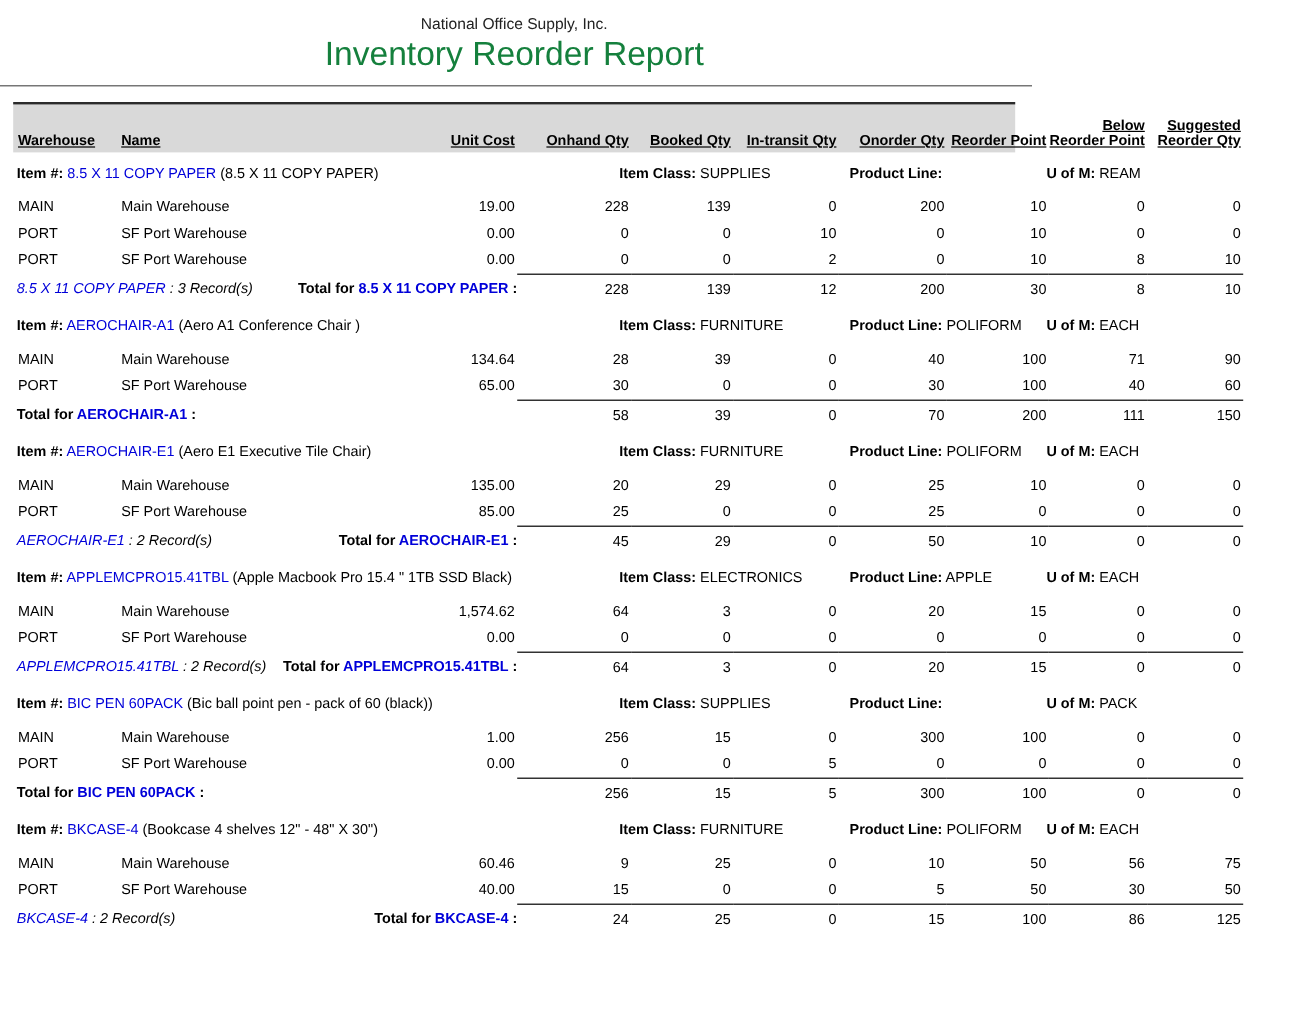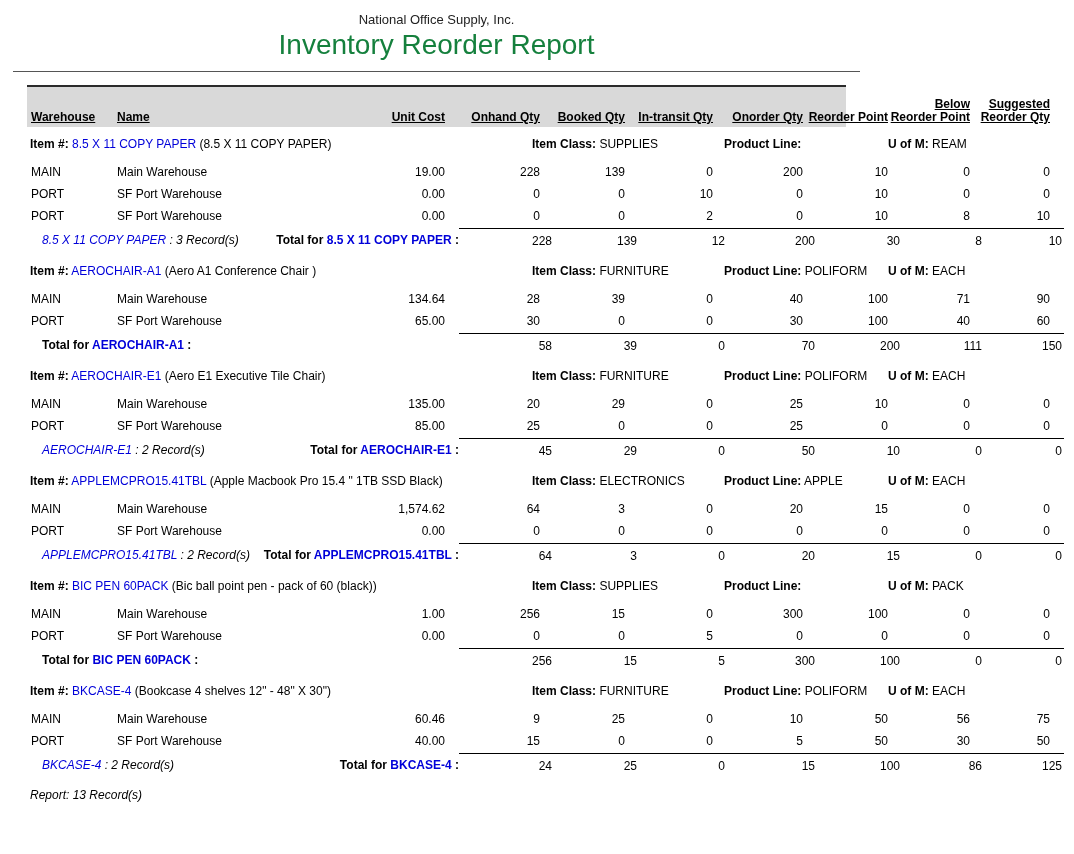--- a/index.html
+++ b/index.html
@@ -1,17 +1,17 @@
 <!DOCTYPE html>
 <html><head>
 <meta charset="utf-8">
 <style>
   * { box-sizing: border-box; }
   body { margin: 0; background: #ffffff; color: #000; font-family: "Liberation Sans", sans-serif; }
-  .page { width: 870px; min-height: 854px; padding: 8px 24px 10px 27px; font-size: 12px; }
+  .page { width: 870px; min-height: 854px; padding: 8px 24px 10px 11px; font-size: 12px; }
 
   .company { text-align: center; font-size: 13px; margin: 4px 0 2px; color: #222; }
   .title { text-align: center; font-size: 28px; font-weight: normal; margin: 2px 0 10px; color: #15803d; }
   .hr { border-bottom: 1px solid #555; margin: 0 -14px 13px -14px; }
 
   .g  { display: grid; grid-template-columns: 90px 173px 157px 95px 85px 88px 90px 85px 82px 80px; }
   .gt { display: grid; grid-template-columns: 420px 95px 85px 88px 90px 85px 82px 80px; }
 
   .band { background: #d9d9d9; border-top: 2px solid #2b2b2b; padding: 4px 0 3px; min-height: 42px; align-items: end; }
   .hc { font-weight: bold; line-height: 13px; }
@@ -27,21 +27,21 @@
 
   .group { margin-bottom: 10px; }
   .item-header { position: relative; margin: 9px 0 9px; line-height: 16px; }
   .item-title { max-width: 455px; padding-left: 3px; }
   .meta { position: absolute; top: 0; white-space: nowrap; }
   .meta-ic  { left: 505px; }
   .meta-pl  { left: 697px; }
   .meta-uom { left: 861px; }
 
   .row { line-height: 22px; }
-  .total { line-height: 24px; margin-top: 1px; margin-left: 12px; }
+  .total { line-height: 24px; margin-top: 1px; }
   .total .tl { border-top: 1px solid #000; }
   .tfirst { display: flex; justify-content: space-between; align-items: baseline; padding-left: 3px; white-space: nowrap; }
 
   .footer { font-style: italic; margin-top: 8px; padding-left: 3px; }
 </style>
 </head>
 <body>
 
 <div class="page" data-interactable="false">
 
@@ -371,15 +371,14 @@
       <div class="r tl" data-interactable="false">24</div>
       <div class="r tl" data-interactable="false">25</div>
       <div class="r tl" data-interactable="false">0</div>
       <div class="r tl" data-interactable="false">15</div>
       <div class="r tl" data-interactable="false">100</div>
       <div class="r tl" data-interactable="false">86</div>
       <div class="r tl" data-interactable="false">125</div>
     </div>
   </section>
 
-  <div class="footer" data-interactable="false">Report: 13 Record(s)</div>
 
 </div>
 
 </body></html>

